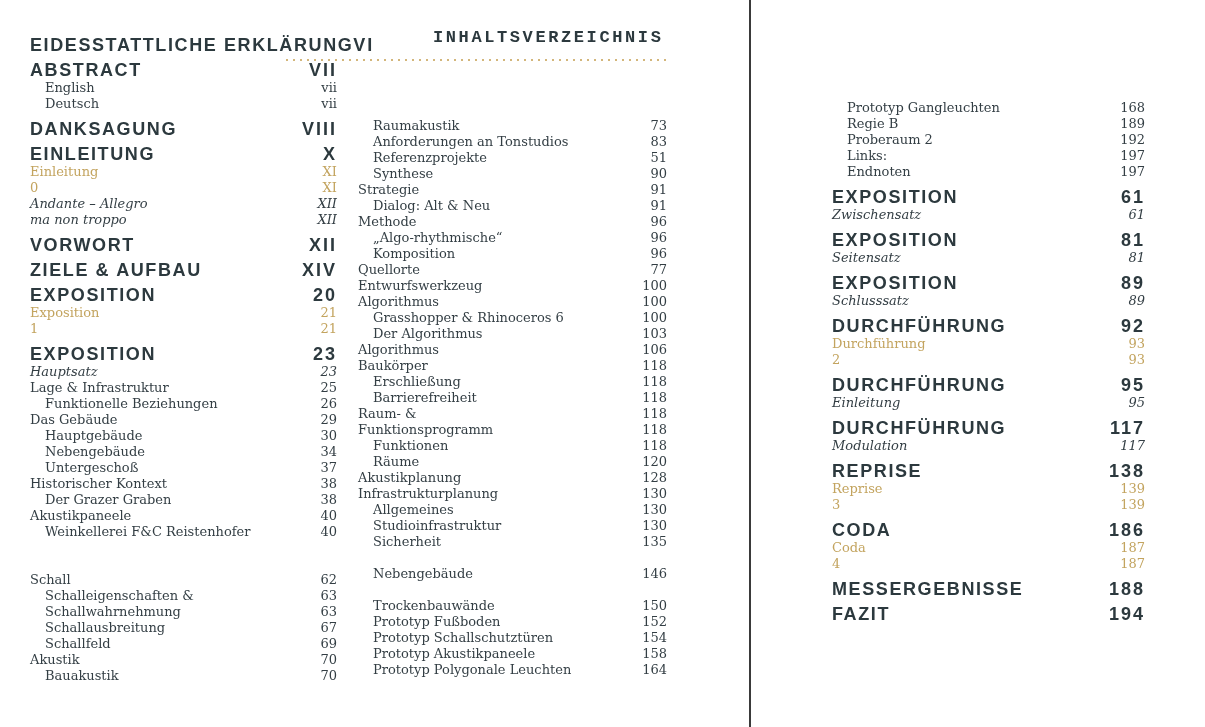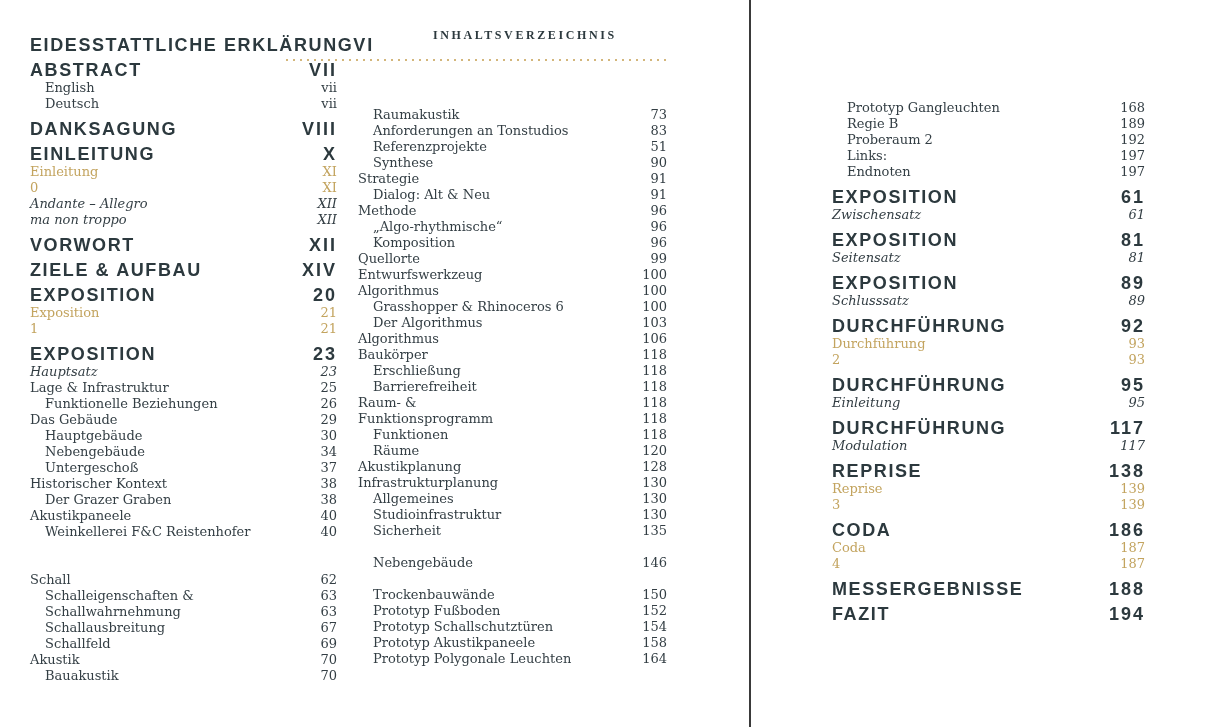--- a/index.html
+++ b/index.html
@@ -9,36 +9,36 @@
     --dotted-color:#d3b67b;
     --divider-color:#3a3a3a;
   }
   *{margin:0;padding:0;box-sizing:border-box;}
   html,body{width:1205px;height:727px;background:#ffffff;overflow:hidden;
     font-family:"DejaVu Serif", serif;}
   .page{position:relative;width:1205px;height:727px;background:#ffffff;}
 
   .page-title{
     position:absolute;left:433px;top:28px;width:240px;
-    font-family:Liberation Serif, serif;
-    font-size:12px;font-weight:700;letter-spacing:2.6px;
+    font-family:Liberation Mono, monospace;
+    font-size:17px;font-weight:700;letter-spacing:2.6px;
     color:var(--head-color);white-space:nowrap;
   }
   .dotted-sep{
     position:absolute;left:286px;top:59px;width:381px;height:2px;
     background:repeating-linear-gradient(90deg,var(--dotted-color) 0 2px,transparent 2px 7px);
   }
   .page-divider{
     position:absolute;left:749px;top:0;width:2px;height:727px;
     background:var(--divider-color);
   }
 
   .col{position:absolute;}
   #col-left{left:30px;top:28px;width:307px;}
-  #col-center{left:358px;top:107px;width:309px;}
+  #col-center{left:358px;top:118px;width:309px;}
   #col-right{left:832px;top:100px;width:313px;}
 
   .row{
     display:flex;align-items:baseline;height:16px;line-height:16px;
     font-size:13px;color:var(--body-color);
   }
   .row .lbl{flex:1;white-space:nowrap;overflow:visible;}
   .row .pg{text-align:right;white-space:nowrap;}
   .row.ind .lbl{padding-left:15px;}
   .row.h{
@@ -232,21 +232,21 @@
       <div class="row ind">
         <span class="lbl">„Algo-rhythmische“</span>
         <span class="pg">96</span>
       </div>
       <div class="row ind">
         <span class="lbl">Komposition</span>
         <span class="pg">96</span>
       </div>
       <div class="row">
         <span class="lbl">Quellorte</span>
-        <span class="pg">99</span>
+        <span class="pg">77</span>
       </div>
       <div class="row">
         <span class="lbl">Entwurfswerkzeug</span>
         <span class="pg">100</span>
       </div>
       <div class="row">
         <span class="lbl">Algorithmus</span>
         <span class="pg">100</span>
       </div>
       <div class="row ind">

